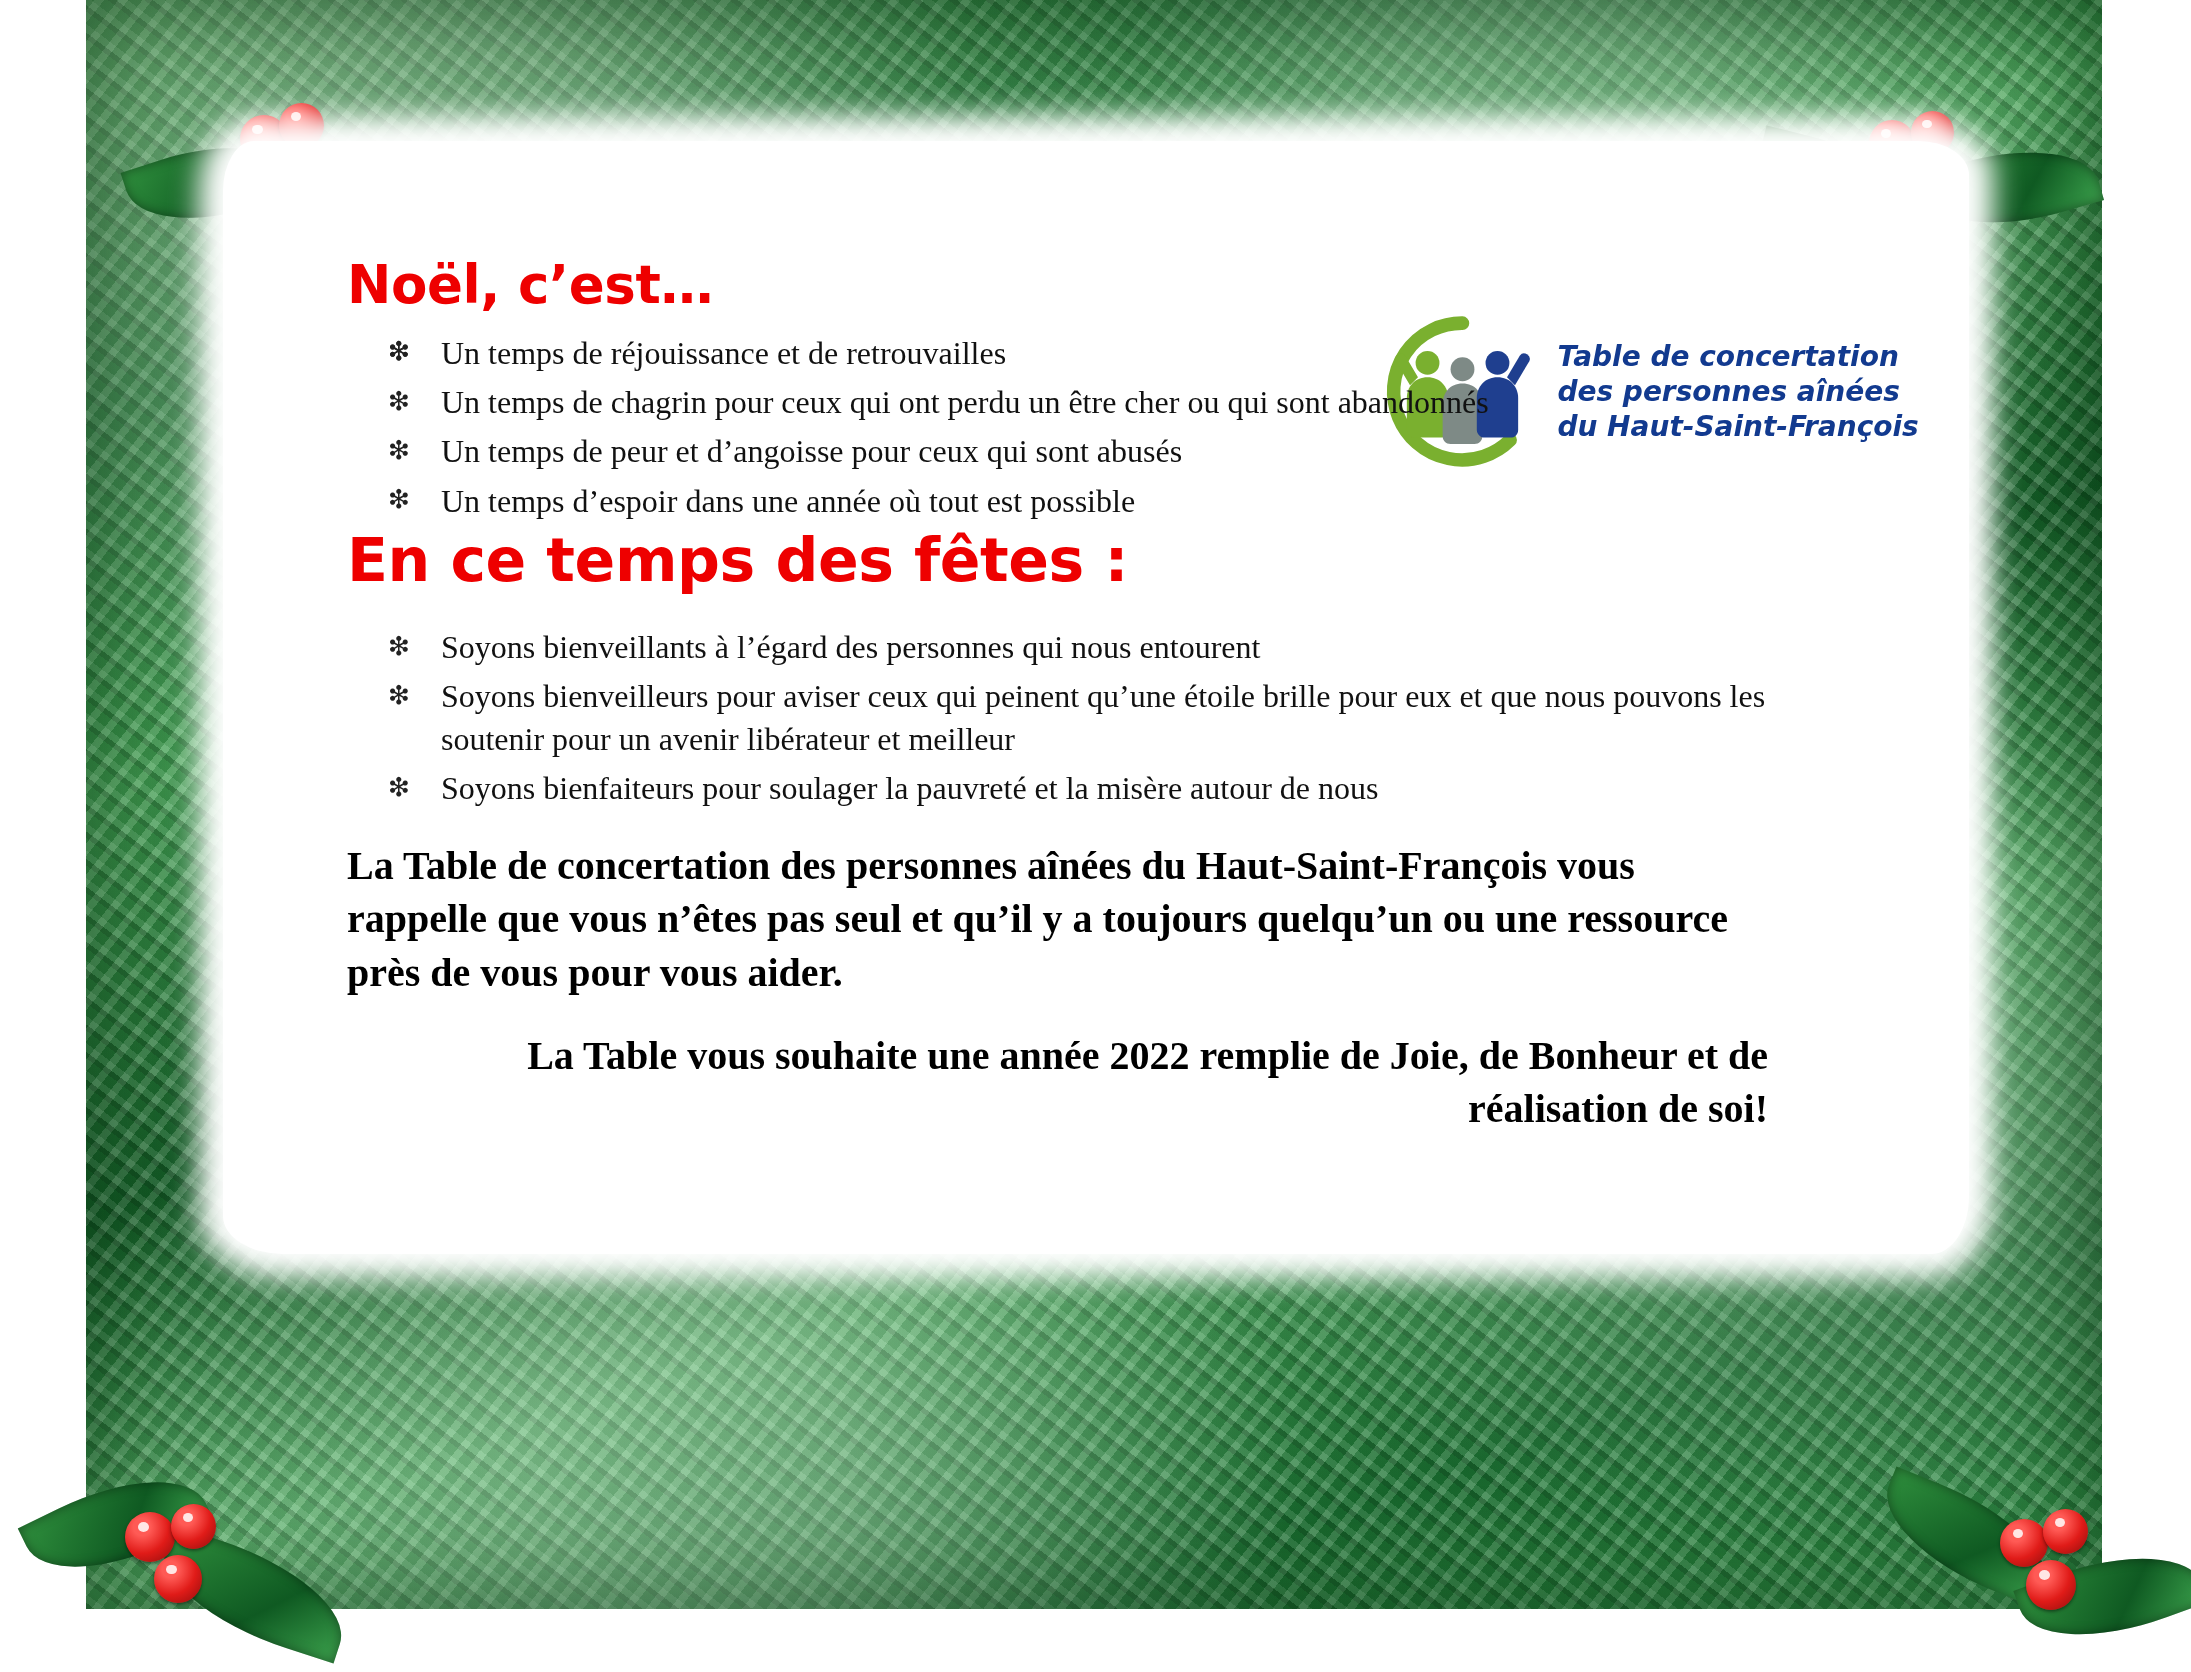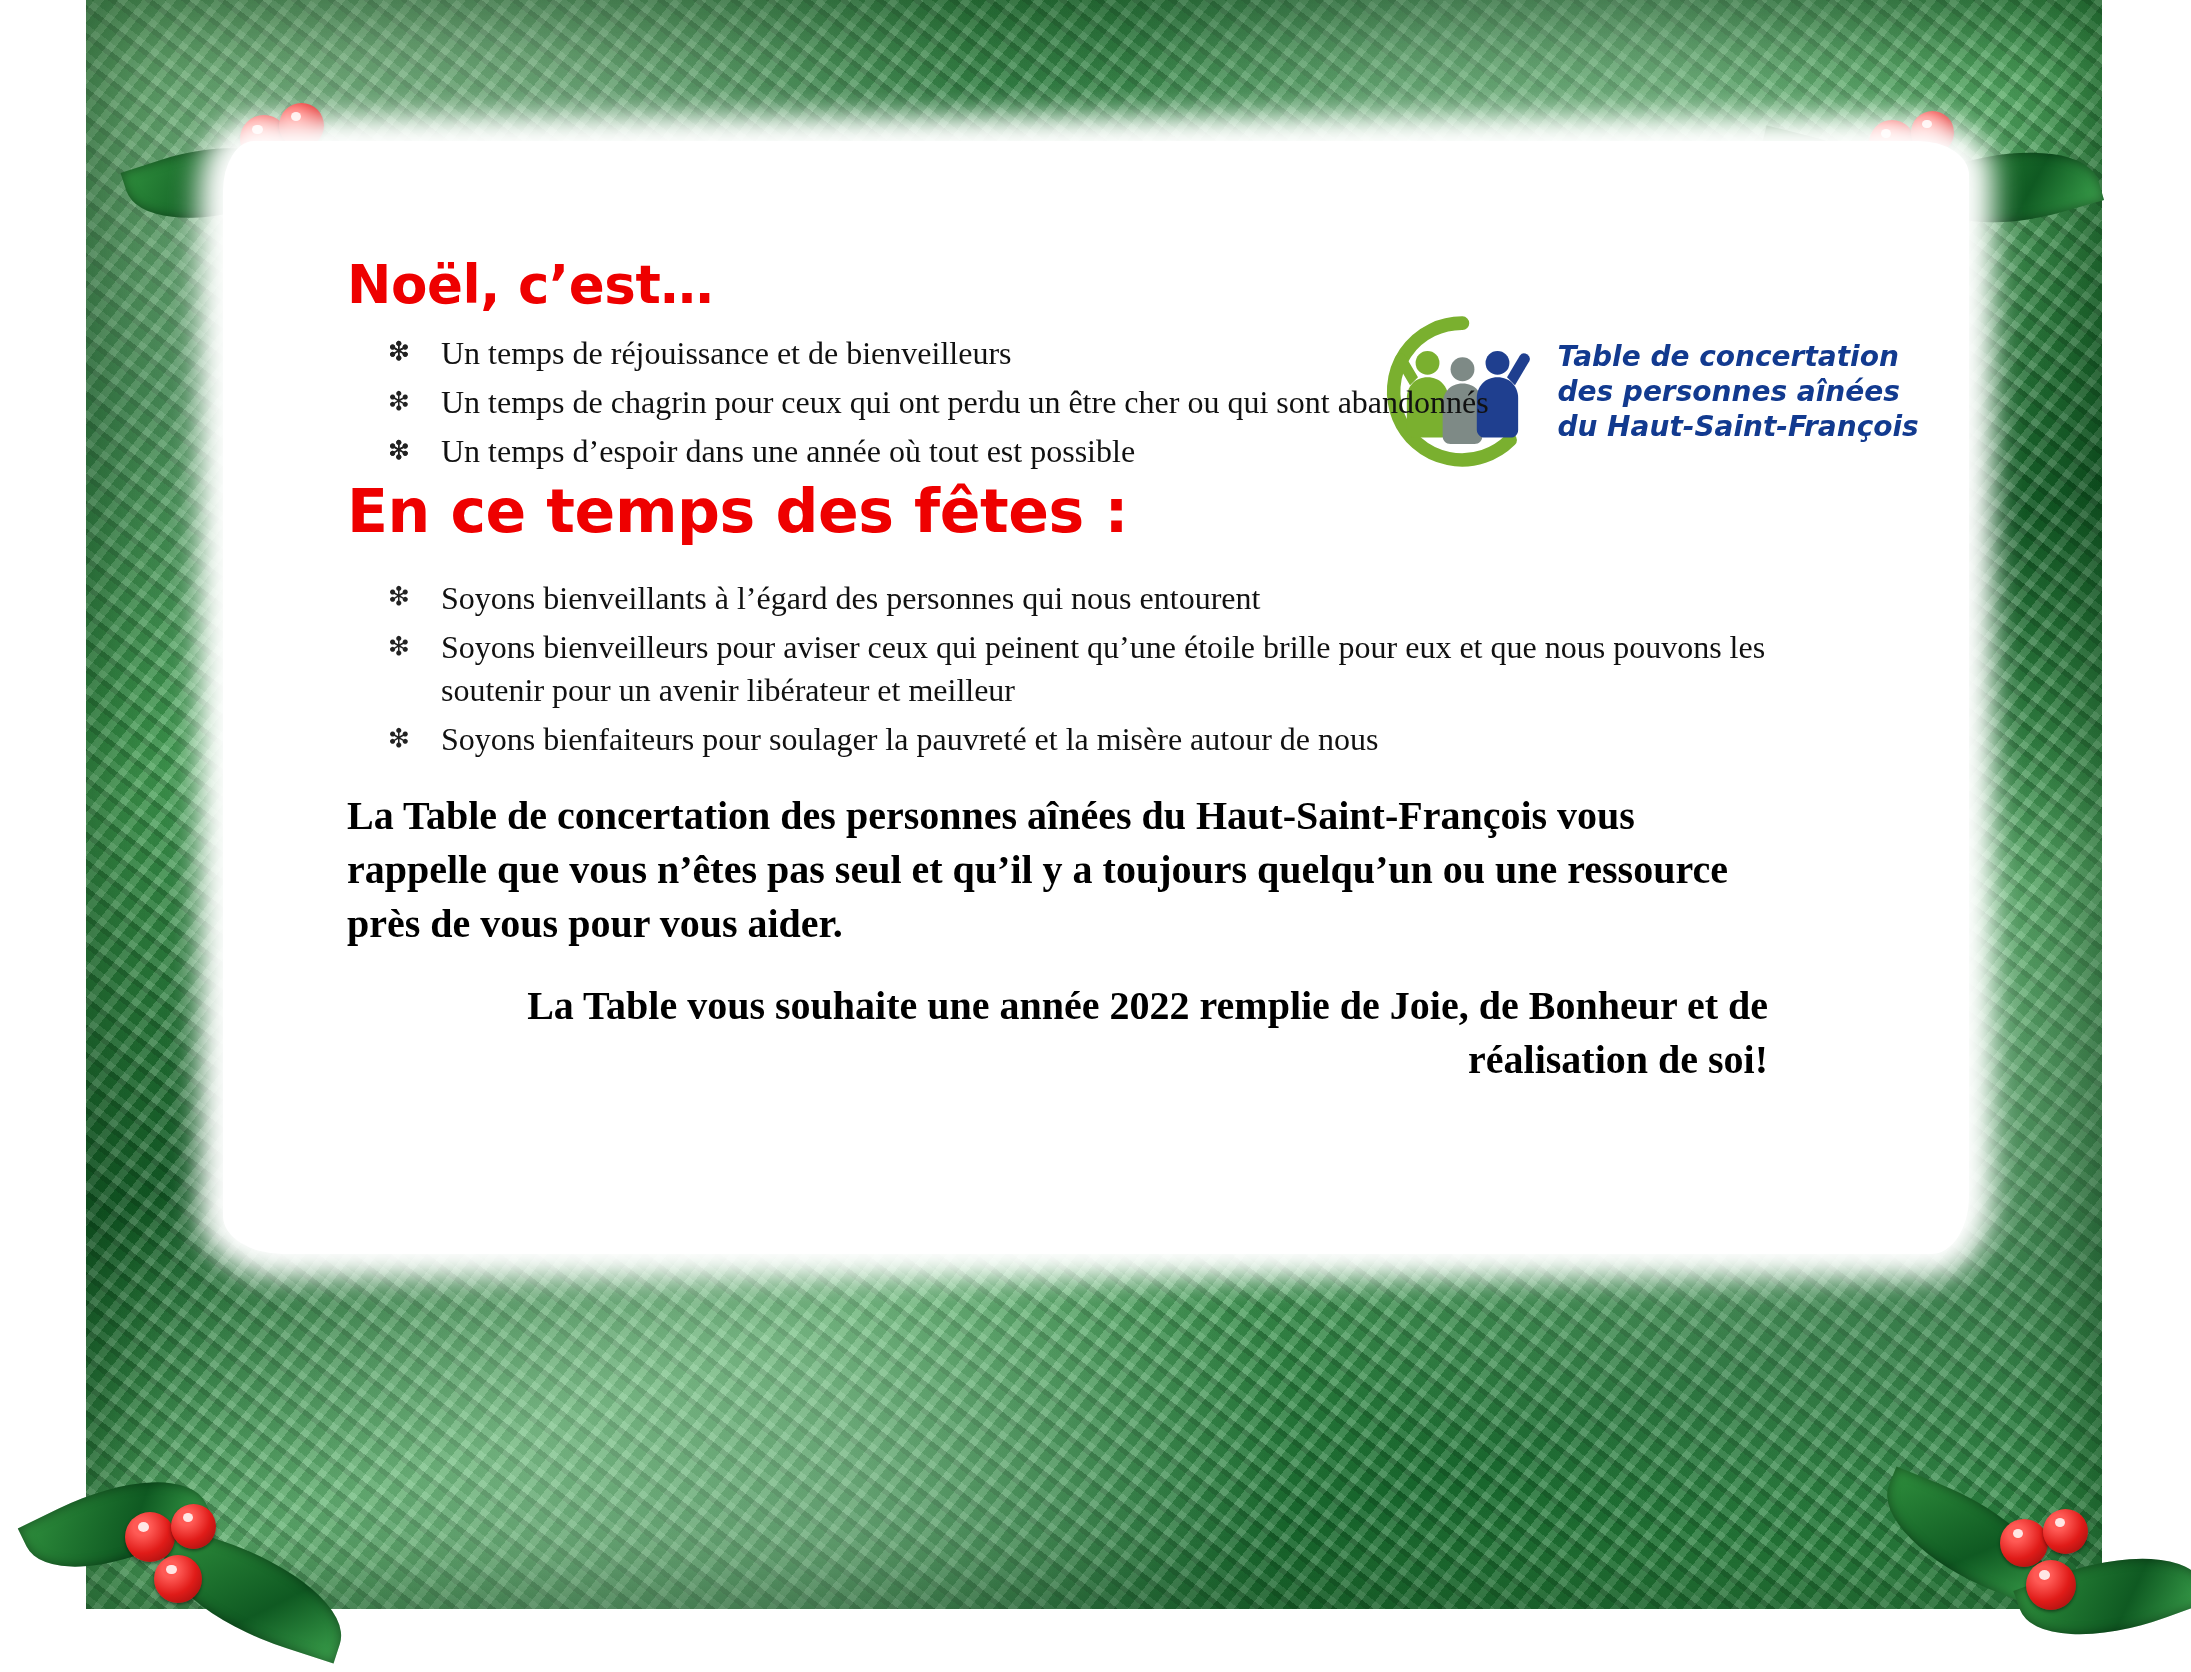--- a/index.html
+++ b/index.html
@@ -257,28 +257,29 @@
   <div class="content">
 
     <h1 class="heading">Noël, c’est…</h1>
 
     <ul class="bullets">
       <li>
         <span class="snow">❇</span>
       </li>
       <li>
         <span class="snow">❇</span>
-        <span>Un temps de réjouissance et de bienveilleurs</span>
+        <span>Un temps de réjouissance et de retrouvailles</span>
       </li>
       <li>
         <span class="snow">❇</span>
         <span>Un temps de chagrin pour ceux qui ont perdu un être cher ou qui sont abandonnés</span>
       </li>
       <li>
         <span class="snow">❇</span>
+        <span>Un temps de peur et d’angoisse pour ceux qui sont abusés</span>
       </li>
       <li>
         <span class="snow">❇</span>
         <span>Un temps d’espoir dans une année où tout est possible</span>
       </li>
     </ul>
 
     <h2 class="heading second">En ce temps des fêtes :</h2>
 
     <ul class="bullets">

